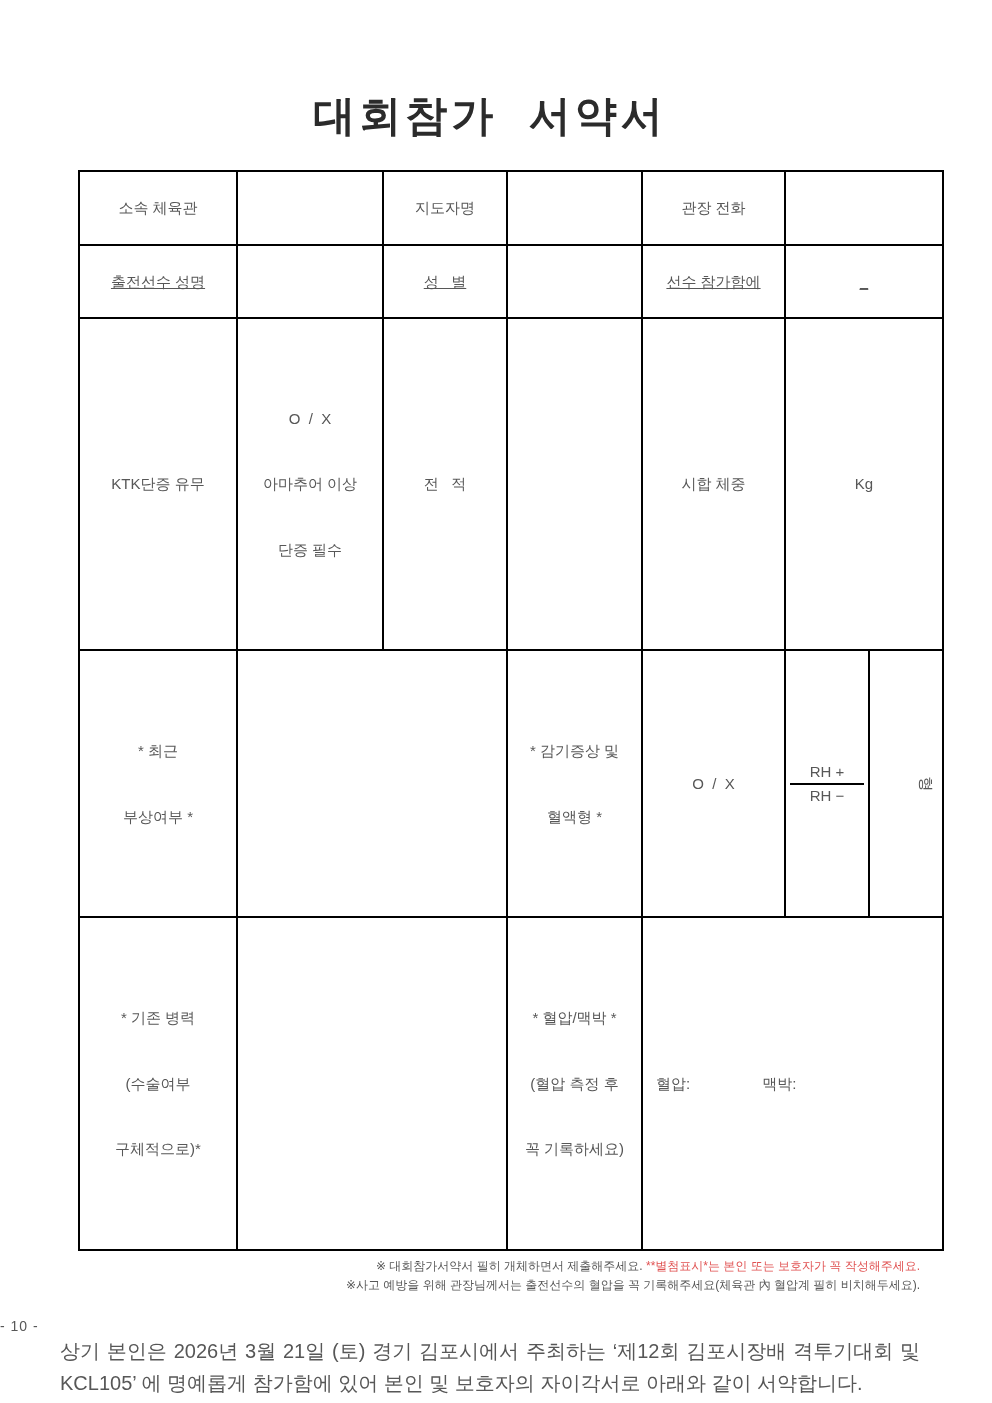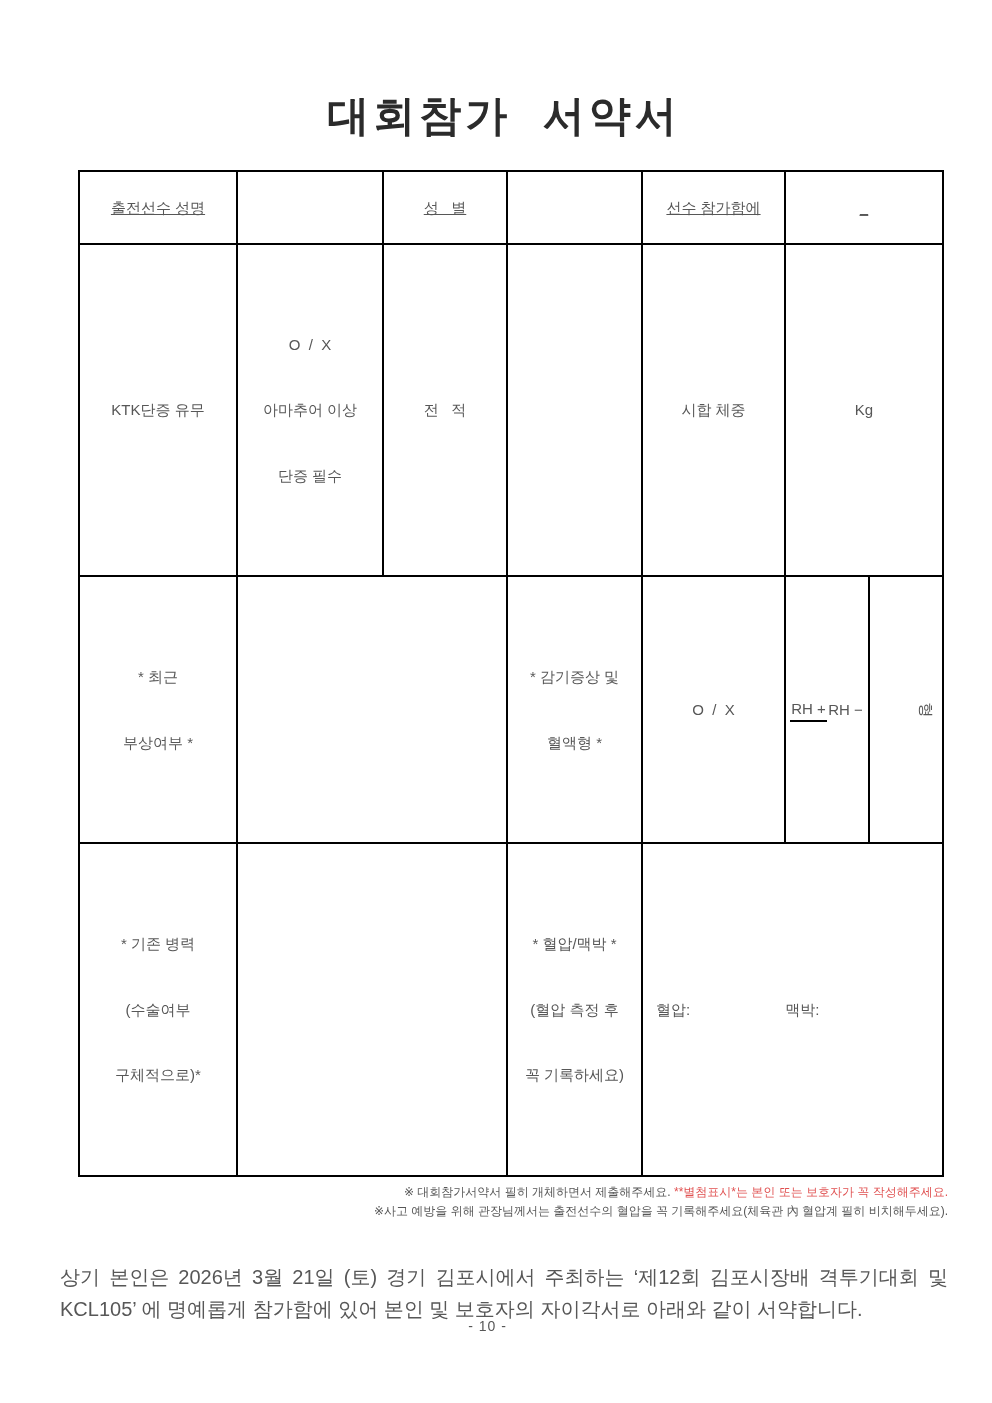--- a/index.html
+++ b/index.html
@@ -11,21 +11,21 @@
   html,body{background:#ffffff;}
   body{
     width:992px;height:1403px;
     font-family:"Liberation Sans","DejaVu Sans",sans-serif;
     color:var(--body-text);
     position:relative;
     overflow:hidden;
   }
   .page{
     width:992px;height:1192px;
-    padding:88px 44px 0 60px;
+    padding:88px 72px 0 60px;
   }
   .doc-title{
     text-align:center;
     font-size:42px;
     font-weight:600;
     letter-spacing:4px;
     color:var(--ink);
     margin-bottom:26px;
     white-space:pre;
   }
@@ -45,32 +45,32 @@
     padding:2px 4px;
     line-height:1.45;
     white-space:pre;
   }
   tr.r1{height:74px;} tr.r2{height:73px;text-decoration:underline;} tr.r3{height:74px;}
   tr.r4{height:88px;} tr.r5{height:79px;border-radius:31px;}
   td.red{color:var(--accent-red);}
   td.left{text-align:left;padding-left:9px;}
   td.nopad{padding:0;}
   .cell-lines span{display:block;}
-  .rh-split{display:flex;flex-direction:row;height:100%;}
+  .rh-split{display:flex;flex-direction:column;height:100%;}
   .rh-split > div{
     flex:1;display:flex;align-items:center;justify-content:center;
     font-size:15px;color:var(--body-text);
   }
   .rh-split > div:first-child{border-bottom:2px solid #000;}
   .blood-rot{
     display:inline-block;
     transform:rotate(90deg);
     font-size:15px;
   }
-  .bp-cell{display:flex;align-items:center;gap:95px;padding-left:9px;}
+  .bp-cell{display:flex;align-items:center;gap:72px;padding-left:9px;}
   
   .table-notes{
     margin-top:6px;
     text-align:right;
     font-size:12px;
     line-height:1.6;
     color:var(--body-text);
   }
   .table-notes .red{color:var(--accent-red);}
   
@@ -80,21 +80,21 @@
     line-height:1.62;
     text-align:justify;
     margin-bottom:17px;
     color:var(--body-text);
     word-break:keep-all;
   }
   .page-number{
     position:absolute;
     left:0;right:17px;
     top:1318px;
-    text-align:center;
+    text-align:left;
     font-size:14px;
     color:var(--body-text);
     letter-spacing:1px;
   }
 </style>
 </head>
 <body>
 
 <div class="page">
 
@@ -104,20 +104,28 @@
     <colgroup>
       <col style="width:158px">
         <col style="width:146px">
         <col style="width:124px">
       <col style="width:135px">
         <col style="width:143px">
         <col style="width:84px">
         <col style="width:74px">
     </colgroup>
     <tbody>
+      <tr class="r1">
+        <td>소속 체육관</td>
+        <td></td>
+        <td>지도자명</td>
+        <td></td>
+        <td>관장 전화</td>
+        <td colspan="2"></td>
+      </tr>
       <tr class="r2">
         <td>출전선수 성명</td>
         <td></td>
         <td>성   별</td>
         <td></td>
         <td>선수 참가함에</td>
         <td colspan="2" class="left">_</td>
       </tr>
       <tr class="r3">
         <td class="red">KTK단증 유무</td>

